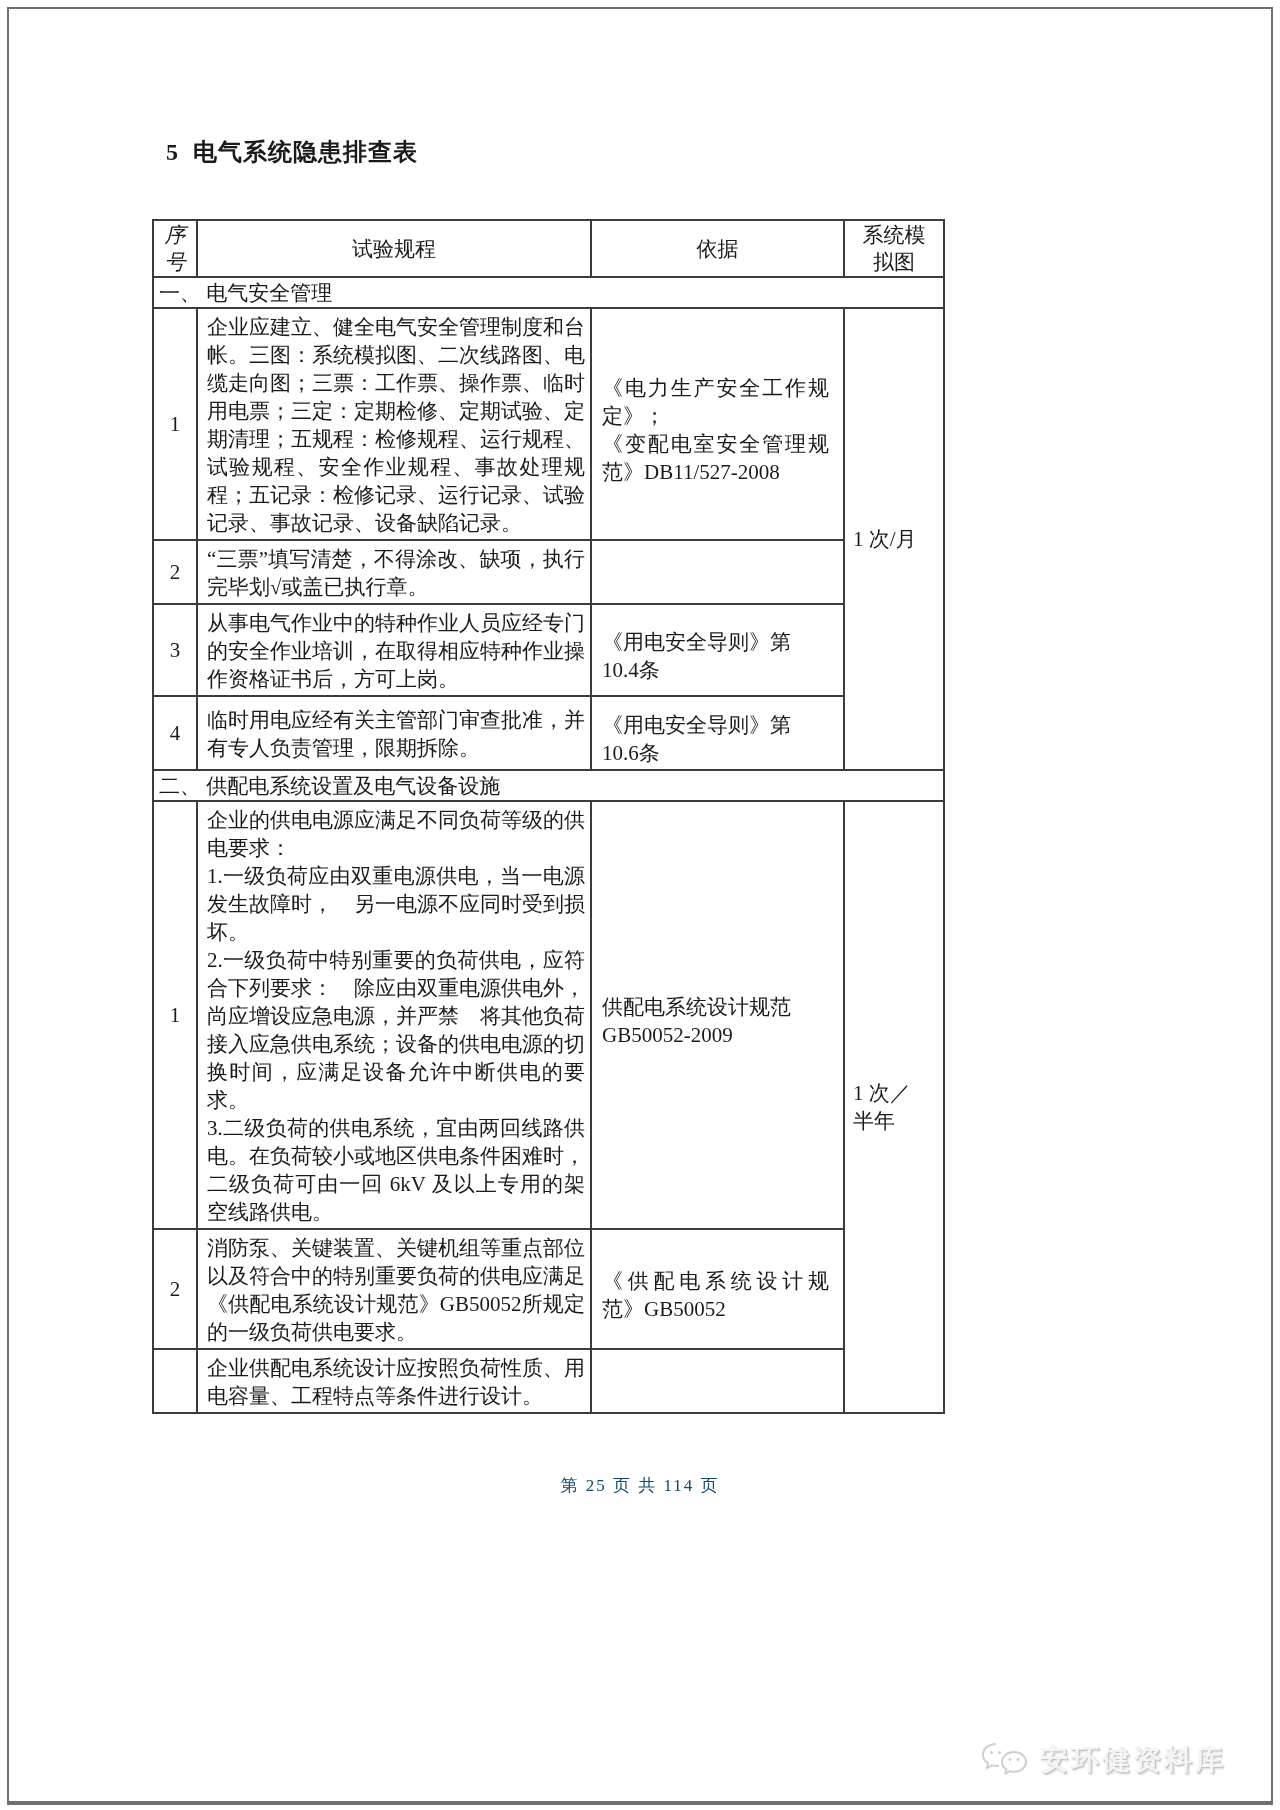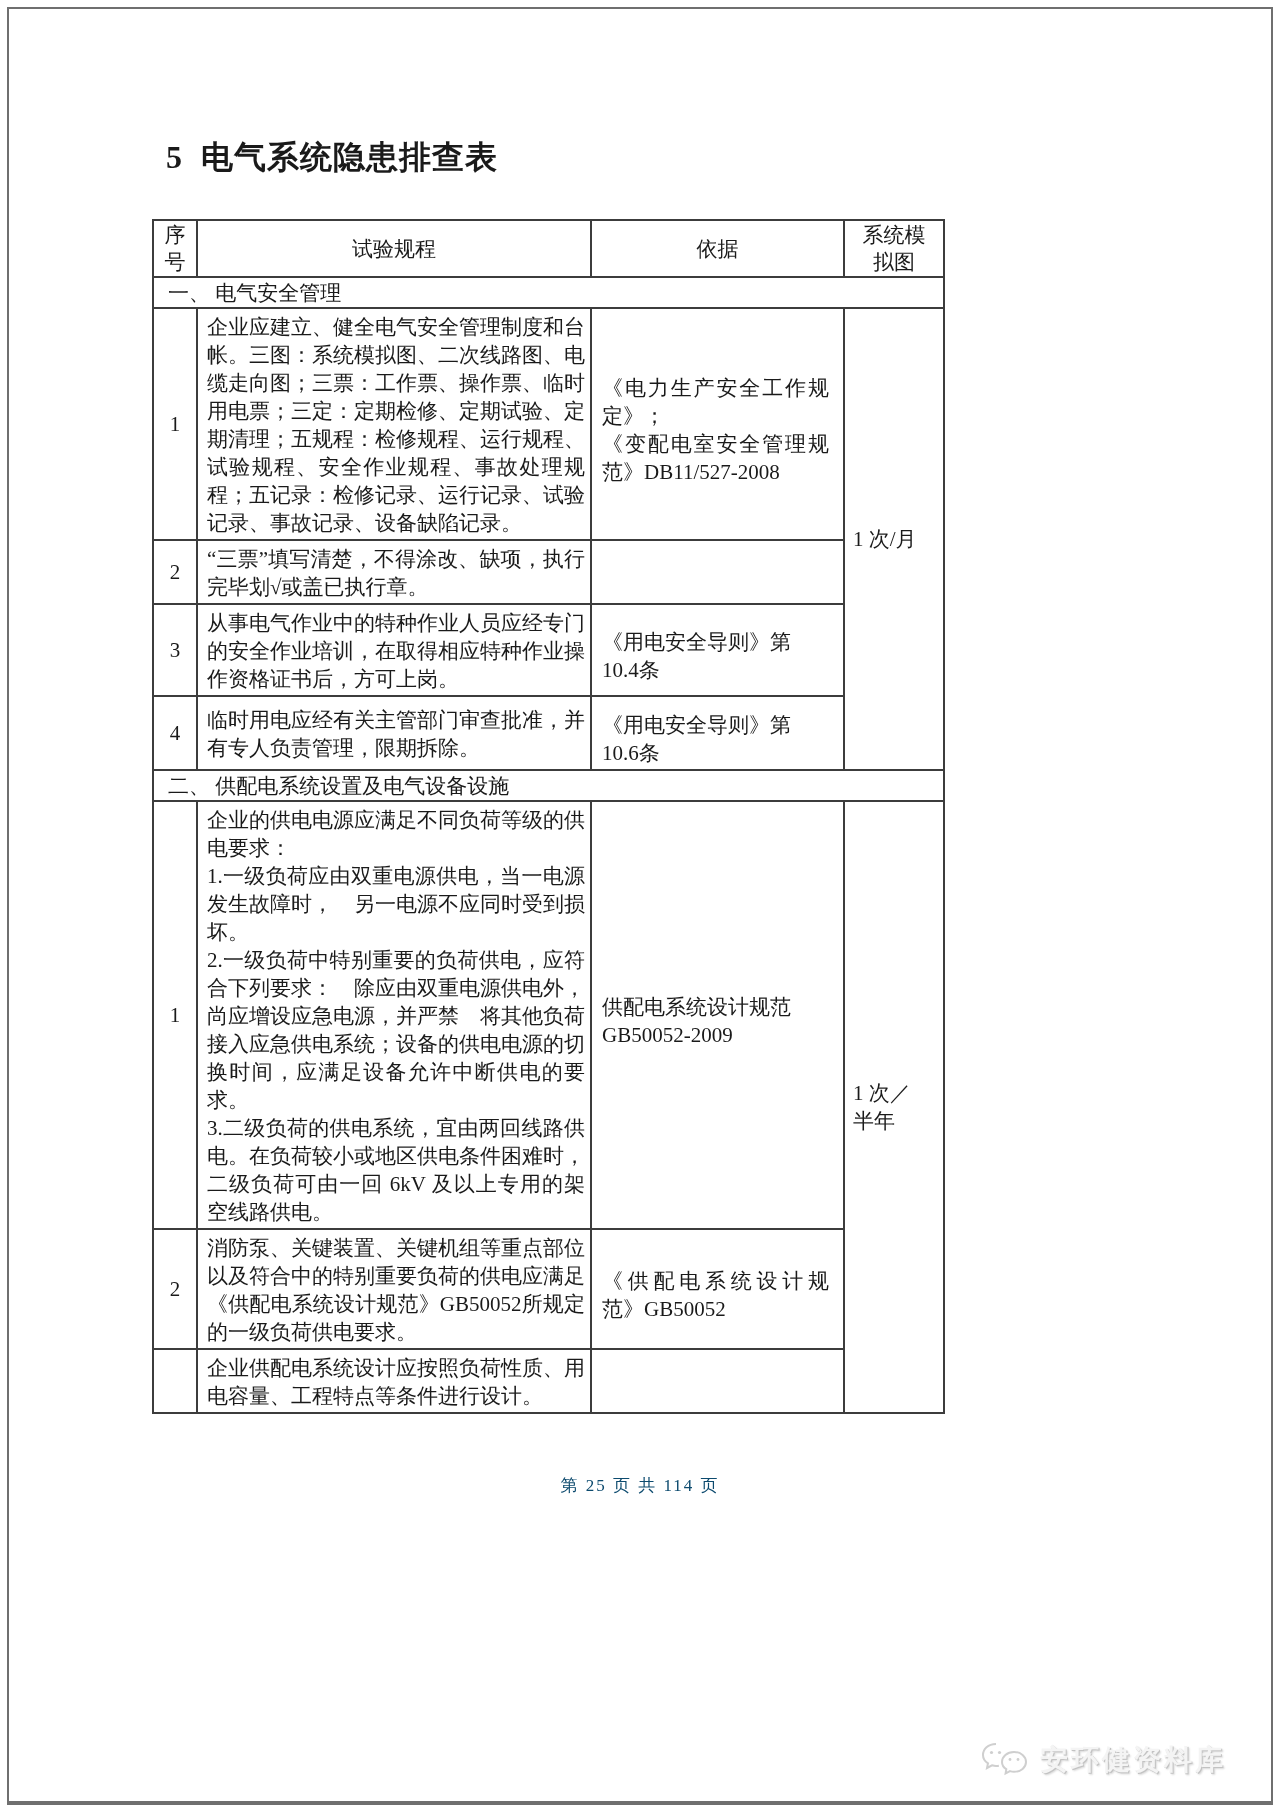--- a/index.html
+++ b/index.html
@@ -12,46 +12,46 @@
     overflow: hidden;
   }
   .page-frame {
     position: absolute; left: 7px; top: 7px; right: 7px; bottom: 5px;
     border: 2px solid #6f6f6f;
     border-bottom-width: 4px;
     pointer-events: none;
   }
   .doc-title {
     position: absolute; left: 166px; top: 136px;
-    font-size: 32px; font-weight: bold; letter-spacing: 1px;
+    font-size: 24px; font-weight: bold; letter-spacing: 1px;
     white-space: pre;
   }
   table.inspection-table {
     position: absolute; left: 152px; top: 219px;
     border-collapse: collapse; table-layout: fixed;
     width: 791px;
     font-size: 21px; line-height: 28px;
   }
   .inspection-table td, .inspection-table th {
     border: 2px solid #3c3c3c;
     font-weight: normal;
     vertical-align: middle;
     overflow: hidden;
   }
   .col-no   { width: 44px; }
   .col-cont { width: 394px; }
   .col-basis{ width: 253px; }
   .col-freq { width: 100px; }
   .header-row th { height: 55px; text-align: center; padding: 0; }
   .wrap-narrow { display: inline-block; word-break: break-all; line-height: 27px; vertical-align: middle; }
-  .wrap-no   { width: 24px; }
+  .wrap-no   { width: 24px; font-style: italic; }
   .wrap-freq { width: 66px; }
   .section-cell {
     font-weight: bold; font-size: 21px;
-    height: 29px; padding: 0 0 0 14px;
+    height: 29px; padding: 0 0 0 5px;
     white-space: pre;
   }
   .no-cell { text-align: center; vertical-align: middle; padding: 0; }
   .content-cell {
     text-align: justify; vertical-align: top;
     padding: 4px 5px 2px 9px;
     white-space: pre-line;
   }
   .basis-cell {
     text-align: justify; vertical-align: top;

